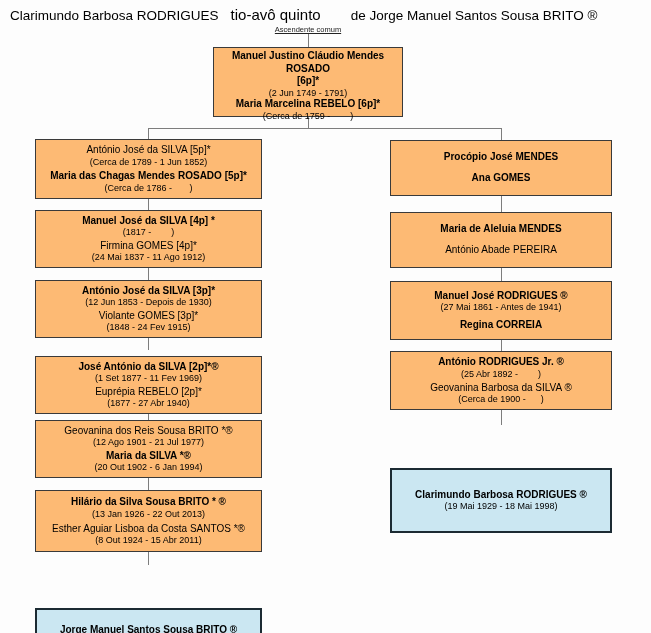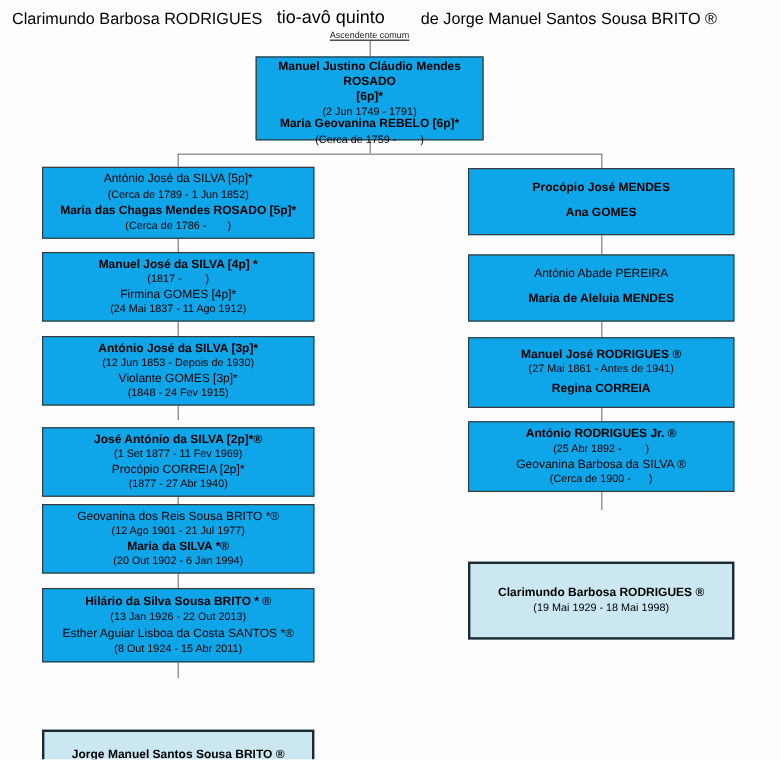--- a/index.html
+++ b/index.html
@@ -15,21 +15,21 @@
     font-size:13.5px;
   }
   .title .rel { font-size:15px; margin:0 12px; }
   .title .tail { margin-left:18px; }
   .anc-label {
     position:absolute; left:213px; top:25px; width:190px;
     text-align:center; font-size:7.5px; color:#222;text-decoration:underline;
   }
   .pbox {
     position:absolute; box-sizing:border-box;
-    background:#0ea5e9; border:1px solid #3a3a3a;
+    background:#fdba74; border:1px solid #3a3a3a;
     display:flex; flex-direction:column; justify-content:space-evenly;
     align-items:stretch; text-align:center; padding:2px 3px;
   }
   .pbox.hl {
     background:#cbe7f2; border:2px solid #1c2b33;margin-top:43px;
   }
   .person { display:flex; flex-direction:column; align-items:center; }
   .nm { font-size:10px; line-height:1.25; white-space:pre-line; }
   .nm.b { font-weight:bold; }
   .dt { font-size:9px; line-height:1.2; }
@@ -65,21 +65,21 @@
   <div class="vline" style="left:501px;top:340px;height:11px"></div>
   <div class="vline" style="left:501px;top:410px;height:15px"></div>
 
   <div class="pbox" style="left:213px;top:47px;width:190px;height:70px">
     <div class="person">
       <div class="nm b">Manuel Justino Cláudio Mendes ROSADO
 [6p]*</div>
       <div class="dt">(2 Jun 1749 - 1791)</div>
     </div>
     <div class="person">
-      <div class="nm b">Maria Geovanina REBELO [6p]*</div>
+      <div class="nm b">Maria Marcelina REBELO [6p]*</div>
       <div class="dt">(Cerca de 1759 -&nbsp;&nbsp;&nbsp;&nbsp;&nbsp;&nbsp;&nbsp;&nbsp;)</div>
     </div>
   </div>
 
   <div class="pbox" style="left:35px;top:139px;width:227px;height:60px">
     <div class="person">
       <div class="nm">António José da SILVA [5p]*</div>
       <div class="dt">(Cerca de 1789 - 1 Jun 1852)</div>
     </div>
     <div class="person">
@@ -109,21 +109,21 @@
       <div class="dt">(1848 - 24 Fev 1915)</div>
     </div>
   </div>
 
   <div class="pbox" style="left:35px;top:356px;width:227px;height:58px">
     <div class="person">
       <div class="nm b">José António da SILVA [2p]*®</div>
       <div class="dt">(1 Set 1877 - 11 Fev 1969)</div>
     </div>
     <div class="person">
-      <div class="nm">Procópio CORREIA [2p]*</div>
+      <div class="nm">Euprépia REBELO [2p]*</div>
       <div class="dt">(1877 - 27 Abr 1940)</div>
     </div>
   </div>
 
   <div class="pbox" style="left:35px;top:420px;width:227px;height:58px">
     <div class="person">
       <div class="nm">Geovanina dos Reis Sousa BRITO *®</div>
       <div class="dt">(12 Ago 1901 - 21 Jul 1977)</div>
     </div>
     <div class="person">
@@ -154,24 +154,24 @@
     <div class="person">
       <div class="nm b">Procópio José MENDES</div>
     </div>
     <div class="person">
       <div class="nm b">Ana GOMES</div>
     </div>
   </div>
 
   <div class="pbox" style="left:390px;top:212px;width:222px;height:56px">
     <div class="person">
+      <div class="nm b">Maria de Aleluia MENDES</div>
+    </div>
+    <div class="person">
       <div class="nm">António Abade PEREIRA</div>
-    </div>
-    <div class="person">
-      <div class="nm b">Maria de Aleluia MENDES</div>
     </div>
   </div>
 
   <div class="pbox" style="left:390px;top:281px;width:222px;height:59px">
     <div class="person">
       <div class="nm b">Manuel José RODRIGUES ®</div>
       <div class="dt">(27 Mai 1861 - Antes de 1941)</div>
     </div>
     <div class="person">
       <div class="nm b">Regina CORREIA</div>

